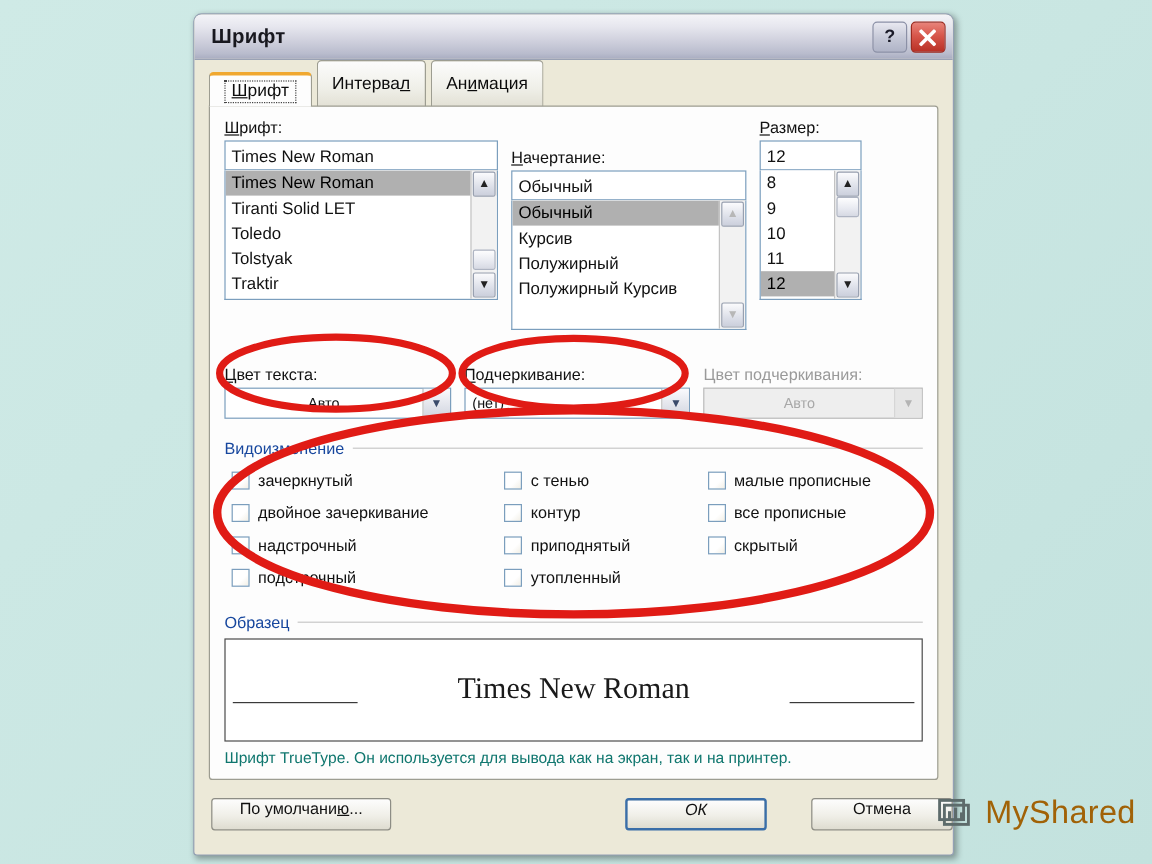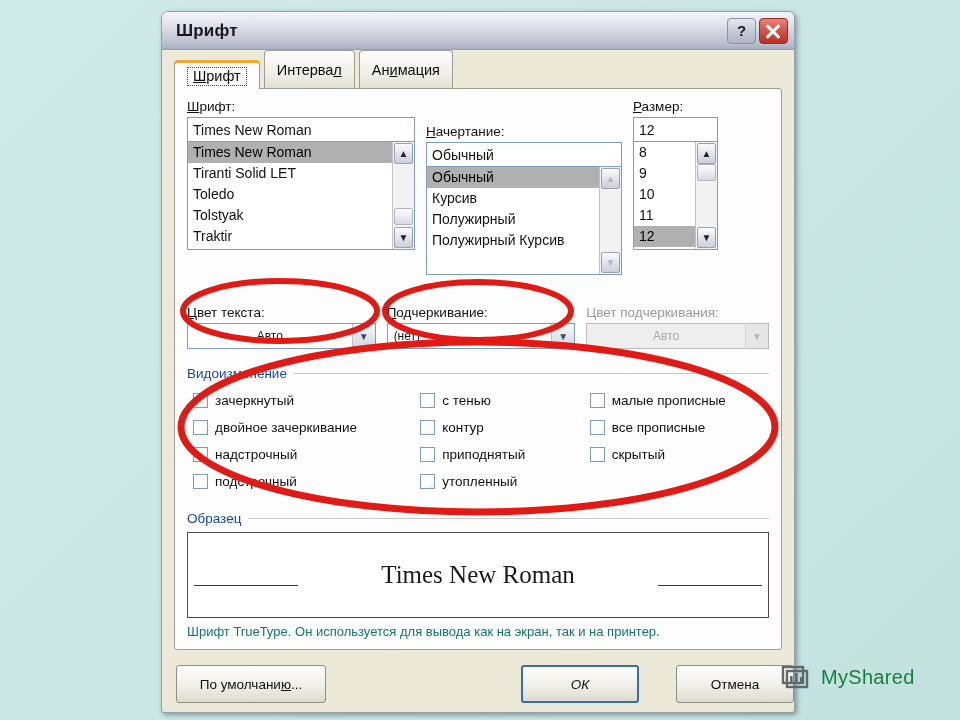--- a/index.html
+++ b/index.html
@@ -135,33 +135,33 @@
   }
   .sample .txt{font-family:"Liberation Serif",serif;font-size:25px;color:#1a1a1a;}
   .sample .rule{position:absolute;top:52px;height:1px;background:#3a3a3a;}
   .sample .rule.l{left:6px;width:104px;}
   .sample .rule.r{right:6px;width:104px;}
   .note{font-size:13px;color:#0f766e;margin-top:6px;}
 
   
   .footer{position:absolute;left:0;right:0;bottom:0;height:60px;}
   .btn{
-    position:absolute;height:38px;border:1px solid #8d8d85;border-radius:3px;
+    position:absolute;height:27px;border:1px solid #8d8d85;border-radius:3px;
     background:linear-gradient(to bottom,#fdfdfd,#f0efe8 55%,#dedcd0);
-    font-size:13.5px;color:#111;display:flex;align-items:center;justify-content:center;
+    font-size:13.5px;color:#111;display:flex;justify-content:center;
     box-sizing:border-box;
   }
   .btn.default{border:2px solid #3a6ea8;font-style:italic;}
 
   
   .annot{position:absolute;left:0;top:0;width:960px;height:720px;pointer-events:none;}
 
   
   .wm{position:absolute;left:778px;top:660px;display:flex;align-items:center;gap:9px;}
-  .wm .wm-text{font-size:20px;color:#15803d;letter-spacing:.3px;}
+  .wm .wm-text{font-size:27px;color:#a16207;letter-spacing:.3px;}
 </style>
 </head>
 <body>
 
 <div class="dialog">
 
   <div class="titlebar">
     <div class="title-text">Шрифт</div>
     <div class="tb-btn">?</div>
     <div class="tb-btn close"></div>

